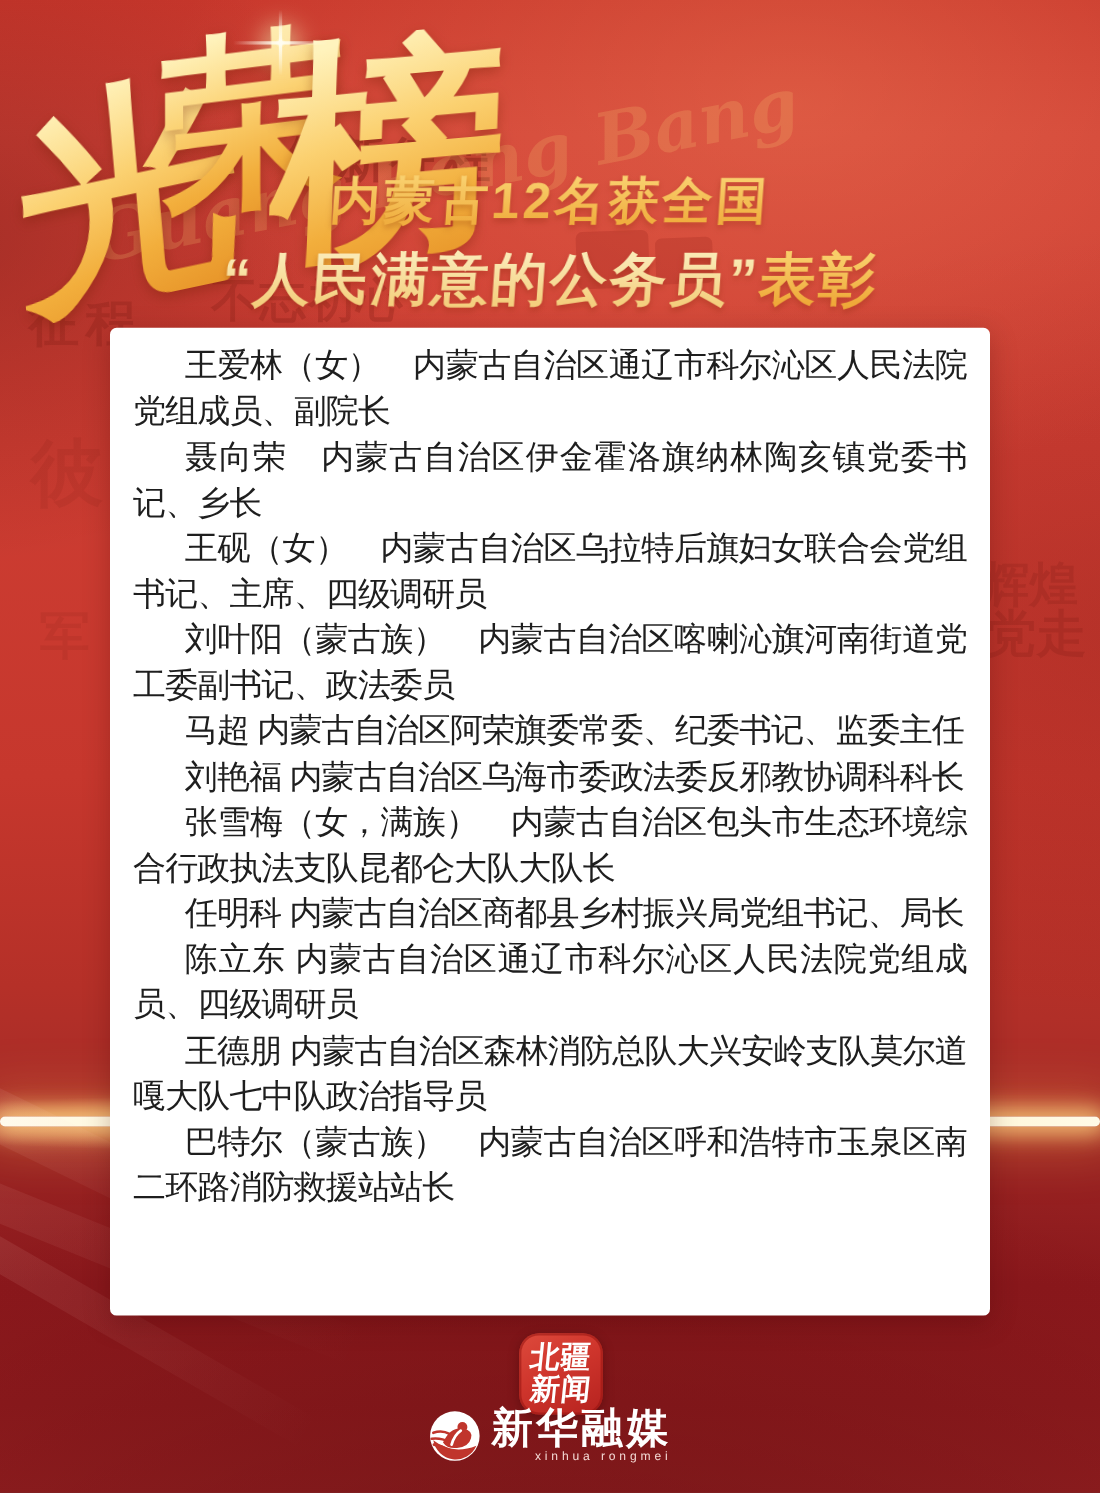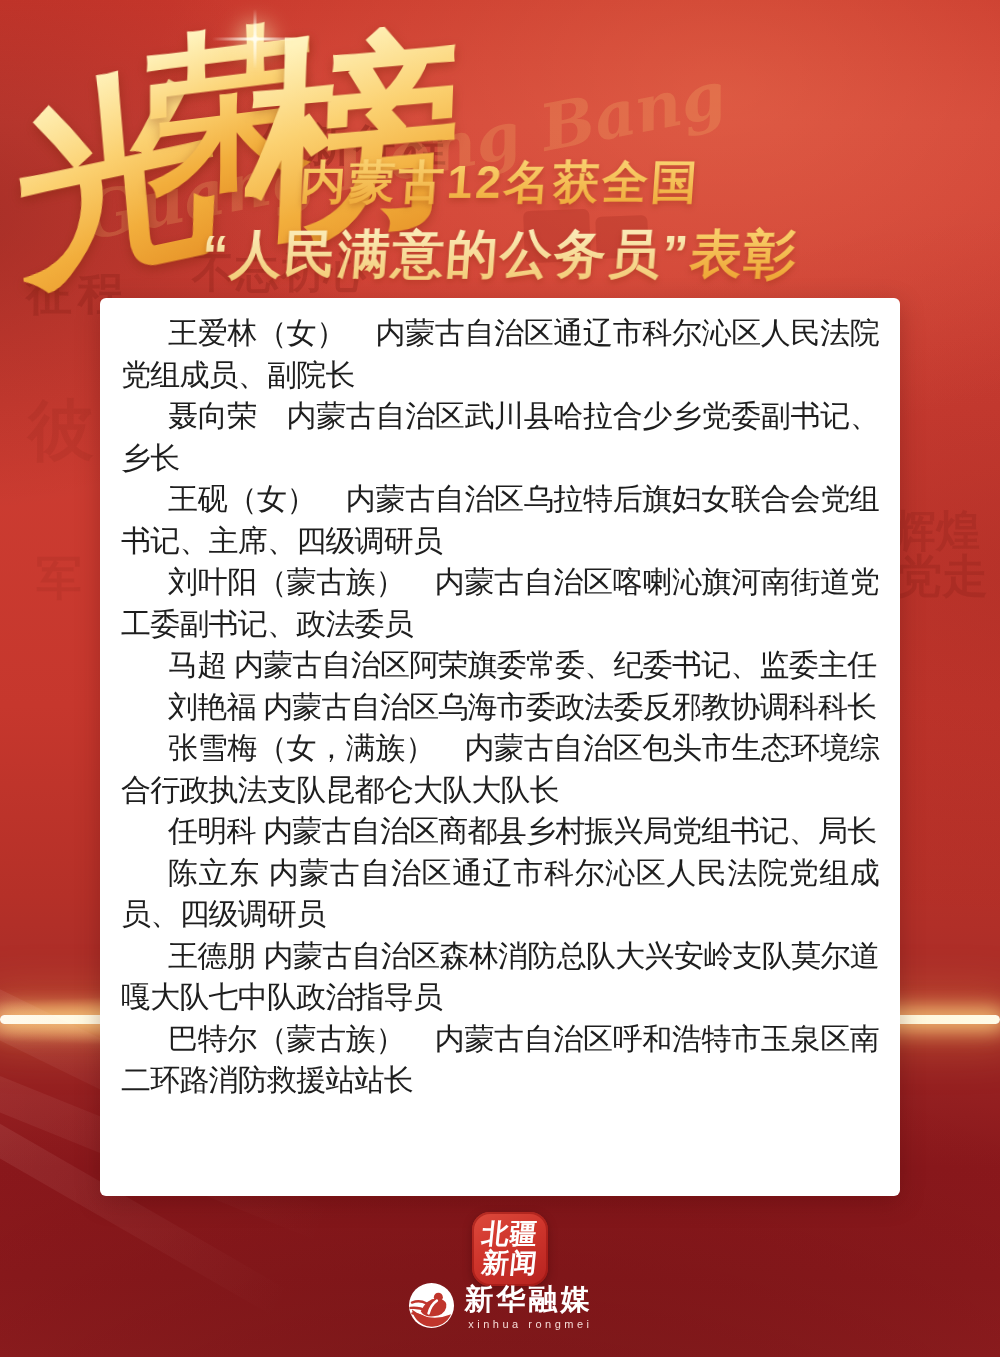--- a/index.html
+++ b/index.html
@@ -81,21 +81,21 @@
   .badge{position:absolute;left:472px;top:1212px;width:76px;height:74px;z-index:6;
     border-radius:18px;background:linear-gradient(150deg,#dd4a3c 0%,#cf352c 45%,#b5221f 100%);
     box-shadow:inset 0 0 0 2px rgba(150,20,16,.55),0 3px 10px rgba(50,0,0,.35);
     display:flex;flex-direction:column;align-items:center;justify-content:center;}
   .badge span{display:block;color:#fff;font-weight:bold;font-size:27px;line-height:29px;
     letter-spacing:1px;transform:skewX(-6deg);white-space:nowrap;}
   .brand-row{position:absolute;left:0;top:1282px;width:1000px;z-index:6;
     display:flex;align-items:flex-start;justify-content:center;gap:10px;}
   .brand-logo{width:47px;height:47px;flex:0 0 auto;}
   .brand-text{display:flex;flex-direction:column;align-items:flex-end;}
-  .brand-name{color:#ffffff;font-weight:bold;font-size:29px;letter-spacing:3px;line-height:34px;white-space:nowrap;}
+  .brand-name{color:#ffffff;font-weight:bold;font-size:38px;letter-spacing:3px;line-height:34px;white-space:nowrap;}
   .brand-sub{color:rgba(255,235,230,.92);font-size:11px;letter-spacing:3.5px;margin-top:2px;white-space:nowrap;}
 </style>
 </head>
 <body>
 
 <div id="poster">
 
   <div class="vignette"></div>
 
   <div class="wm wm-xzc">年新征程</div>
@@ -122,21 +122,21 @@
   </div>
 
   <div class="flare"></div>
   <div class="flare-core"></div>
   <div class="streak st1"></div>
   <div class="streak st2"></div>
   <div class="streak st3"></div>
 
   <div class="card">
       <p class="entry">王爱林（女）　内蒙古自治区通辽市科尔沁区人民法院党组成员、副院长</p>
-      <p class="entry">聂向荣　内蒙古自治区武川县哈拉合少乡党委副书记、乡长</p>
+      <p class="entry">聂向荣　内蒙古自治区伊金霍洛旗纳林陶亥镇党委书记、乡长</p>
       <p class="entry">王砚（女）　内蒙古自治区乌拉特后旗妇女联合会党组书记、主席、四级调研员</p>
       <p class="entry">刘叶阳（蒙古族）　内蒙古自治区喀喇沁旗河南街道党工委副书记、政法委员</p>
       <p class="entry">马超 内蒙古自治区阿荣旗委常委、纪委书记、监委主任</p>
       <p class="entry">刘艳福 内蒙古自治区乌海市委政法委反邪教协调科科长</p>
       <p class="entry">张雪梅（女，满族）　内蒙古自治区包头市生态环境综合行政执法支队昆都仑大队大队长</p>
       <p class="entry">任明科 内蒙古自治区商都县乡村振兴局党组书记、局长</p>
       <p class="entry">陈立东 内蒙古自治区通辽市科尔沁区人民法院党组成员、四级调研员</p>
       <p class="entry">王德朋 内蒙古自治区森林消防总队大兴安岭支队莫尔道嘎大队七中队政治指导员</p>
       <p class="entry">巴特尔（蒙古族）　内蒙古自治区呼和浩特市玉泉区南二环路消防救援站站长</p>
     </div>

